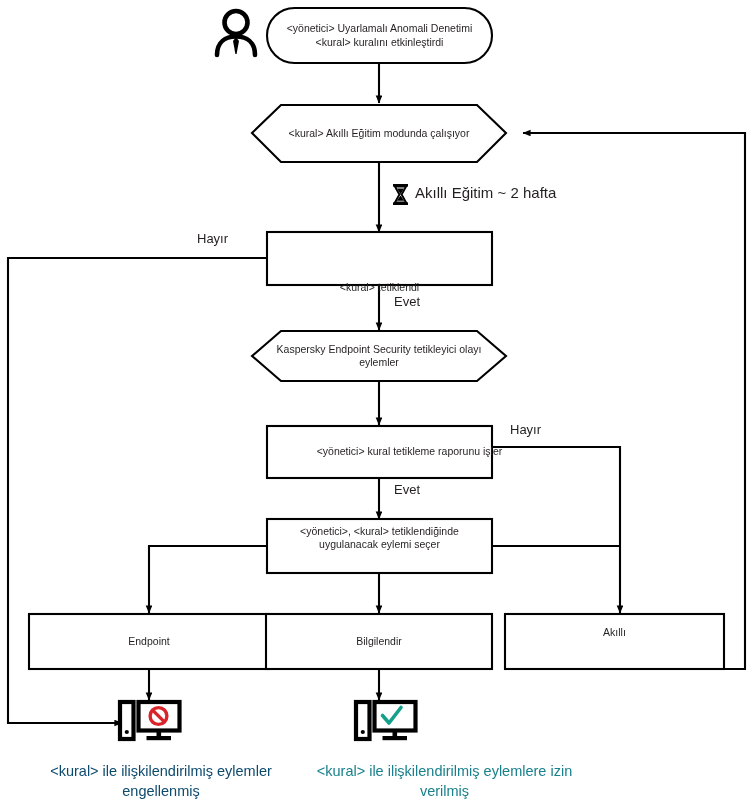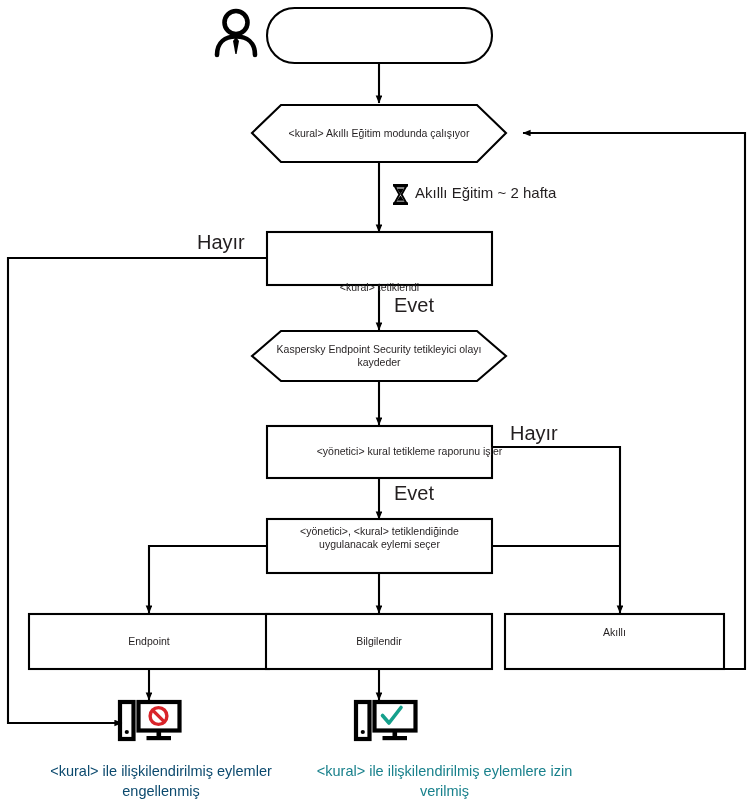--- a/index.html
+++ b/index.html
@@ -31,21 +31,21 @@
     align-items: center;
     justify-content: center;
     text-align: center;
     line-height: 1.28;
     color: #231f20;
     pointer-events: none;
   }
   .node-text.small { font-size: 10.5px; }
   .edge-label {
     position: absolute;
-    font-size: 20px;
+    font-size: 13px;
     color: #231f20;
     white-space: nowrap;
   }
   .timer-label {
     position: absolute;
     font-size: 15px;
     color: #231f20;
     white-space: nowrap;
     display: flex;
     align-items: flex-start;
@@ -146,33 +146,39 @@
     <g transform="translate(356,702)">
       <rect x="0" y="0" width="13.5" height="37" fill="none" stroke="#000000" stroke-width="4.2"></rect>
       <circle cx="6.8" cy="30" r="2.1" fill="#000000"></circle>
       <rect x="18.5" y="0" width="41" height="28.5" fill="none" stroke="#000000" stroke-width="4.2"></rect>
       <rect x="36.5" y="28.5" width="4.6" height="6" fill="#000000"></rect>
       <rect x="26.5" y="34" width="24.5" height="4.2" fill="#000000"></rect>
       <path d="M26.5,13.5 L33,21 L45,5.5" fill="none" stroke="#15a08c" stroke-width="3.6" stroke-linecap="round" stroke-linejoin="round"></path>
     </g>
   </svg>
 
+  <div class="node-text small" style="left:275px; top:8px; width:209px; height:55px;">
+    <div>
+      <div>&lt;yönetici&gt; Uyarlamalı Anomali Denetimi</div>
+      <div>&lt;kural&gt; kuralını etkinleştirdi</div>
+    </div>
+  </div>
 
   <div class="node-text small" style="left:262px; top:105px; width:234px; height:57px;align-items:center;">
     <div>&lt;kural&gt; Akıllı Eğitim modunda çalışıyor</div>
   </div>
 
   <div class="node-text small" style="left:267px; top:232px; width:225px; height:53px;margin-top:29px;">
     <div>&lt;kural&gt; tetiklendi</div>
   </div>
 
   <div class="node-text small" style="left:258px; top:331px; width:242px; height:50px;">
     <div>
       <div>Kaspersky Endpoint Security tetikleyici olayı</div>
-      <div>kaydeder</div>
+      <div>eylemler</div>
     </div>
   </div>
 
   <div class="node-text small" style="left:267px; top:426px; width:225px; height:52px;padding-left:30px;">
     <div>&lt;yönetici&gt; kural tetikleme raporunu işler</div>
   </div>
 
   <div class="node-text small" style="left:267px; top:519px; width:225px; height:38px;">
     <div>
       <div>&lt;yönetici&gt;, &lt;kural&gt; tetiklendiğinde</div>

